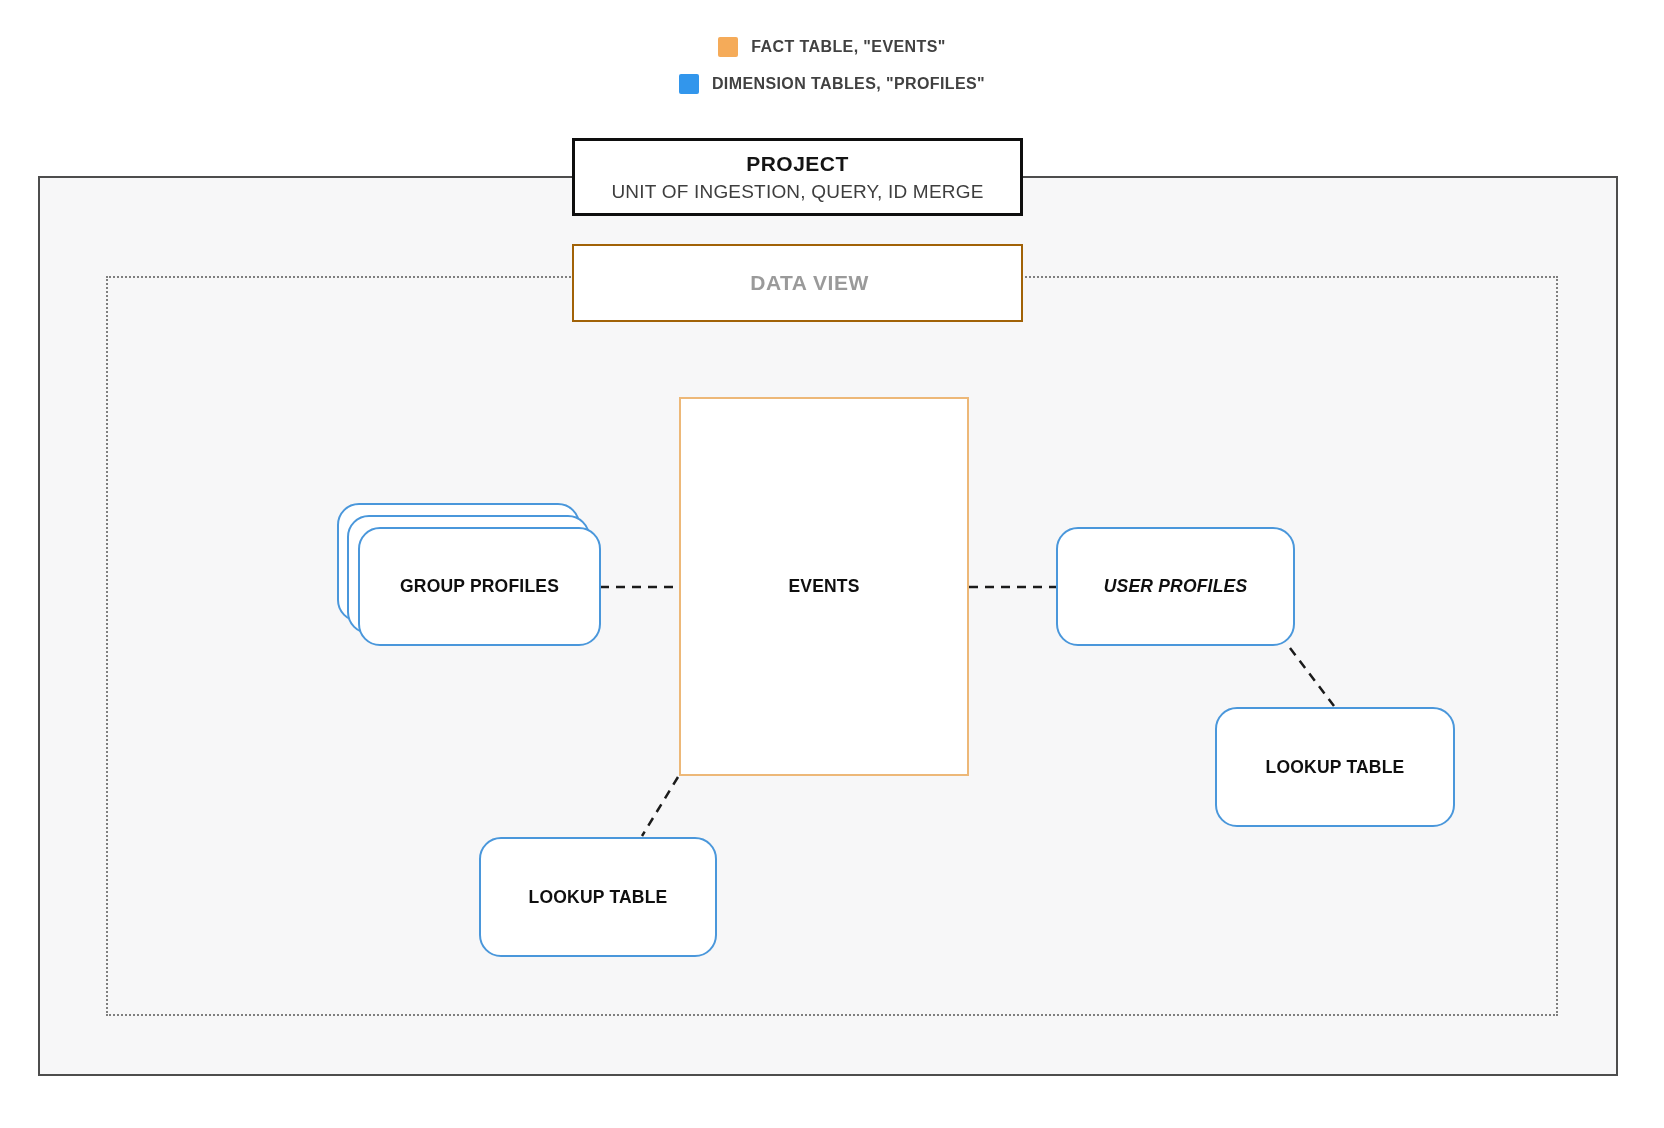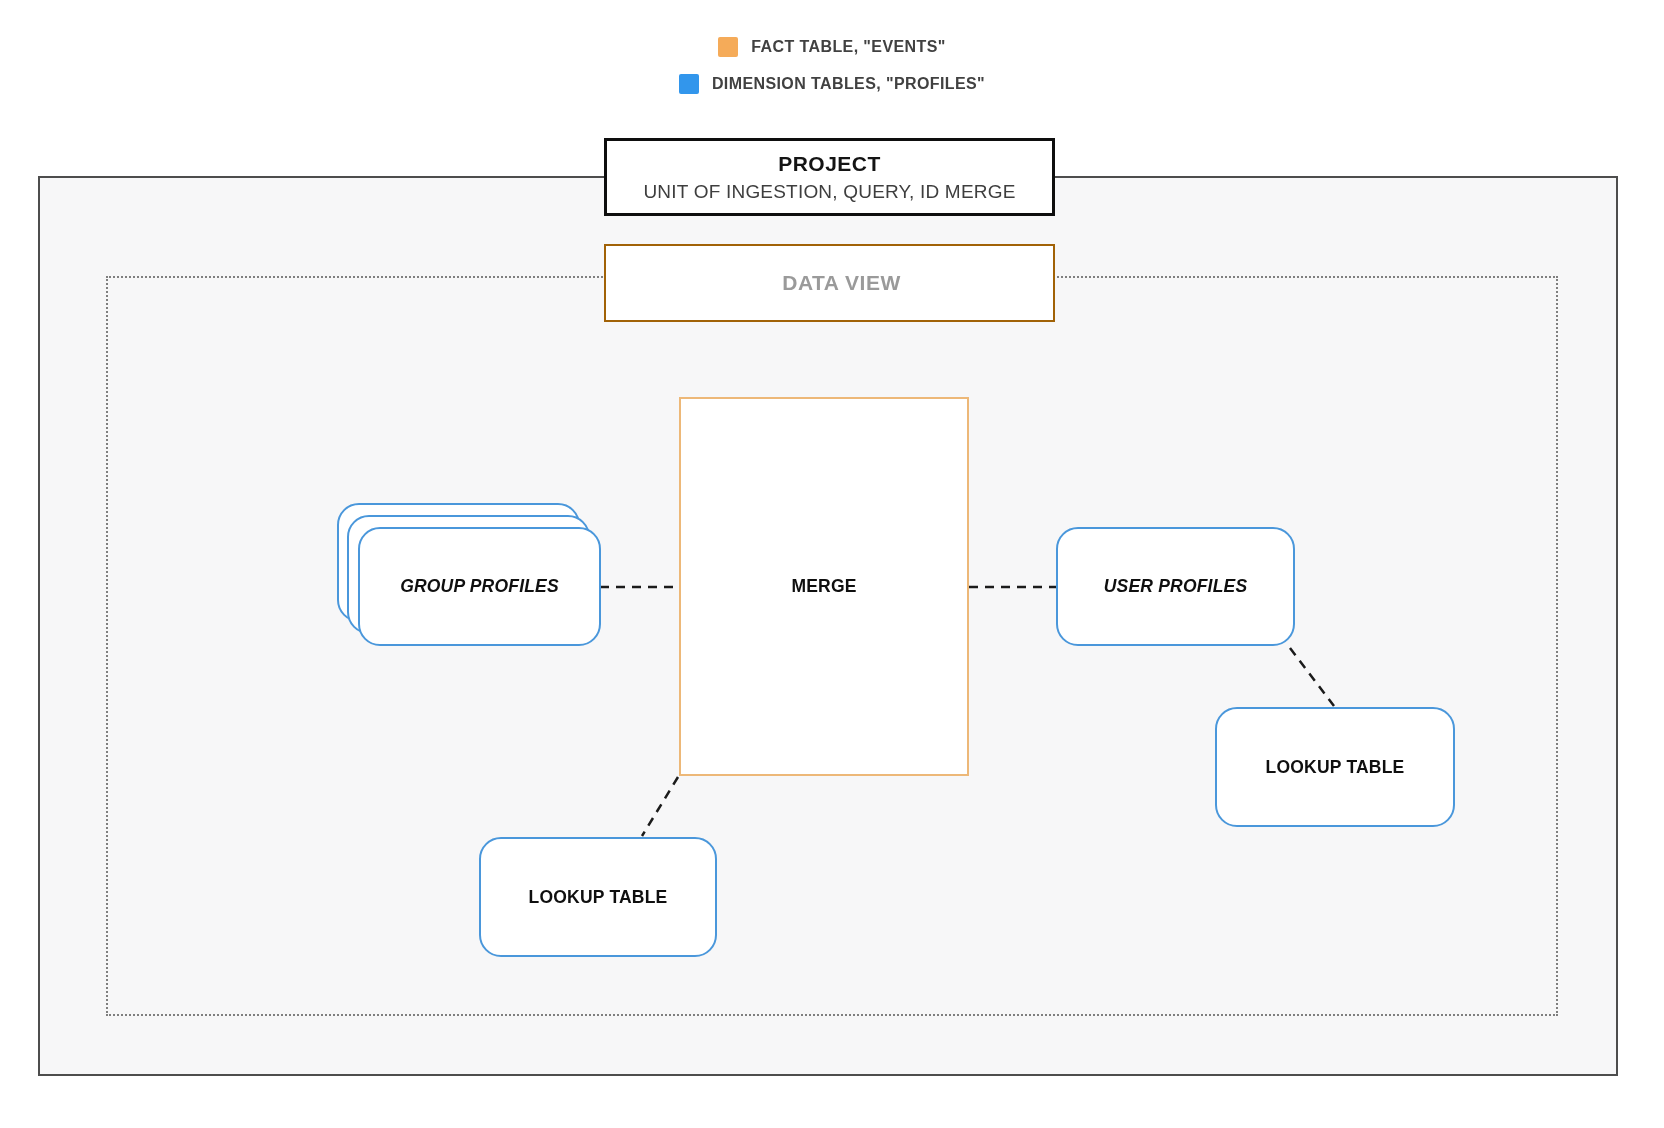--- a/index.html
+++ b/index.html
@@ -46,21 +46,21 @@
     position: absolute;
     left: 106px; top: 276px;
     width: 1452px; height: 740px;
     border: 2px dotted #7f7f7f;
     box-sizing: border-box;
     z-index: 2;
   }
 
   .header-box {
     position: absolute;
-    left: 604px;
+    left: 572px;
     width: 451px; height: 78px;
     background: #ffffff;
     box-sizing: border-box;
     display: flex;
     flex-direction: column;
     align-items: center;
     justify-content: center;
     gap: 5px;
     z-index: 5;
   }
@@ -105,21 +105,21 @@
 
   .stack-wrap {
     position: absolute;
     left: 337px; top: 503px;
     width: 266px; height: 145px;
     z-index: 4;
   }
   .stack-wrap .dim-card { position: absolute; width: 243px; height: 119px; }
   .stack-back  { left: 0px;  top: 0px;  }
   .stack-mid   { left: 10px; top: 12px; }
-  .stack-front { left: 21px; top: 24px; font-style: italic; }
+  .stack-front { left: 21px; top: 24px; }
 
   
   .edges-svg {
     position: absolute;
     left: 0; top: 0;
     width: 1664px; height: 1128px;
     z-index: 3;
     pointer-events: none;
   }
   .edge {
@@ -159,21 +159,21 @@
   <div class="header-box project-box">
     <div class="header-title">PROJECT</div>
     <div class="header-sub">UNIT OF INGESTION, QUERY, ID MERGE</div>
   </div>
 
   <div class="header-box dataview-box">
     <div class="header-title">DATA VIEW</div>
   </div>
 
   <div class="fact-node" style="border-color: rgb(237, 184, 120);">
-    <span class="node-label">MERGE</span>
+    <span class="node-label">EVENTS</span>
   </div>
 
   <div class="stack-wrap">
     <div class="dim-card stack-back" style="border-color: rgb(74, 151, 219);"></div>
     <div class="dim-card stack-mid" style="border-color: rgb(74, 151, 219);"></div>
     <div class="dim-card stack-front" style="border-color: rgb(74, 151, 219);">
       <span class="node-label">GROUP PROFILES</span>
     </div>
   </div>
 

